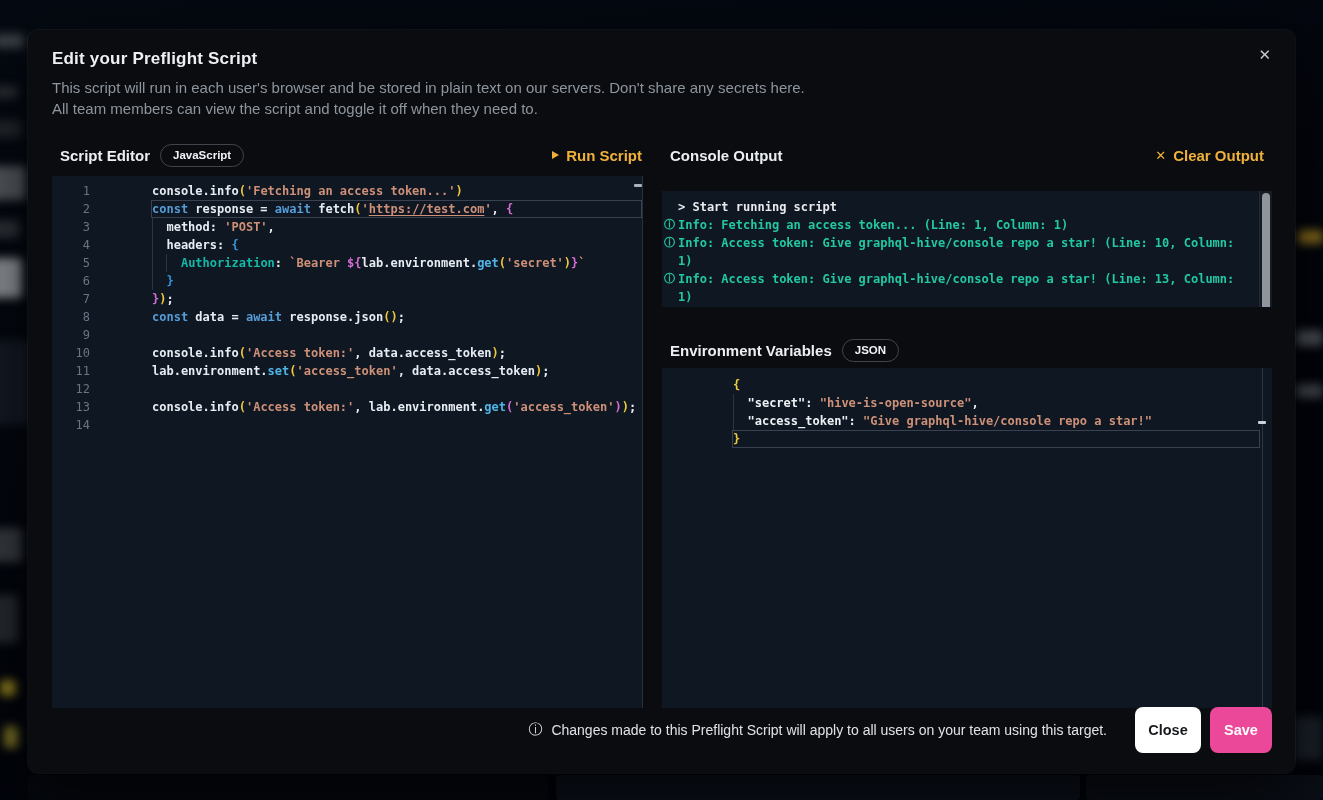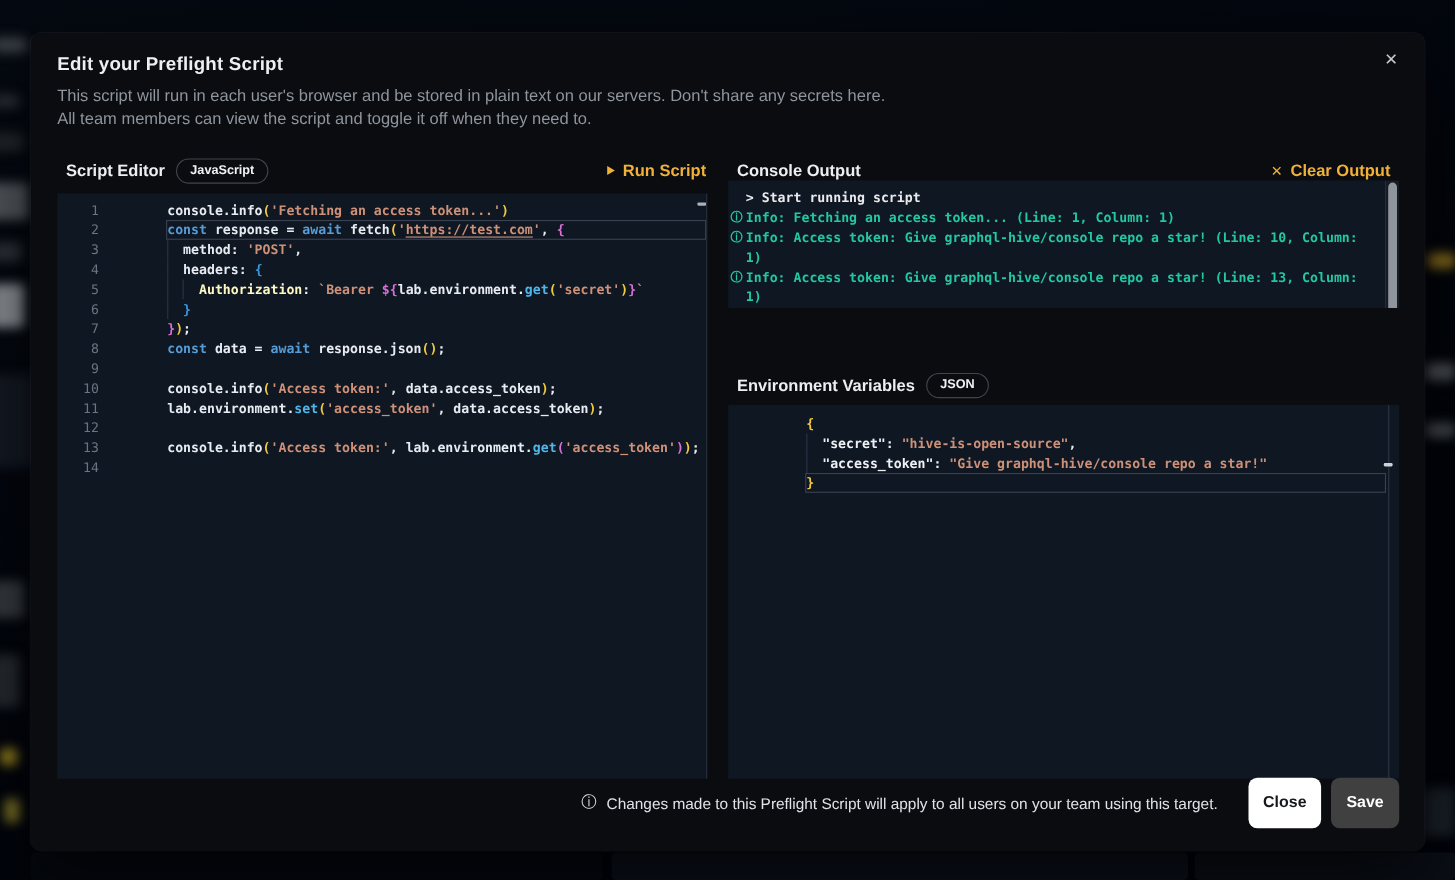--- a/index.html
+++ b/index.html
@@ -27,31 +27,31 @@
   .sec-title{font-size:15px;font-weight:700;color:#eceff2;margin-left:8px;white-space:nowrap;}
   .badge{margin-left:10px;border:1px solid #40454d;border-radius:999px;padding:4px 12px 5px;font-size:11.5px;font-weight:700;color:#f0f2f4;white-space:nowrap;}
   .spacer{flex:1;}
   .accent-btn{display:flex;align-items:center;gap:7px;color:#f0b13a;font-size:15px;font-weight:600;cursor:pointer;white-space:nowrap;}
   .accent-btn .play{width:0;height:0;border-left:7px solid #f0b13a;border-top:4.5px solid transparent;border-bottom:4.5px solid transparent;}
   .accent-btn .x-glyph{font-size:13px;font-weight:400;}
   .col-head.right .accent-btn{margin-right:8px;}
   
   .editor{position:absolute;background:#0f1723;overflow:hidden;}
   #script-editor{left:24px;top:146px;width:590px;height:532px;border-right:1px solid rgba(130,140,160,.22);}
-  #console-panel{left:634px;top:134px;width:610px;height:116px;}
+  #console-panel{left:634px;top:161px;width:610px;height:116px;}
   #env-editor{left:634px;top:338px;width:610px;height:340px;}
   .mono{font-family:"DejaVu Sans Mono",monospace;font-size:12px;line-height:18px;font-weight:600;}
   .gutter{position:absolute;left:0;top:6px;width:38px;text-align:right;color:#6a7484;font-weight:400;}
   .gutter .ln{height:18px;}
   .lines{position:absolute;top:6px;left:51px;right:0;margin-left:48px;}
   #env-editor .lines{top:8px;left:22px;right:12px;}
   .cl{position:relative;height:18px;white-space:pre;padding-left:1px;color:#e7ecf2;}
   .cl.cur{outline:1px solid #3a4150;outline-offset:-1px;}
   .ig{position:absolute;top:0;bottom:0;width:1px;background:#2b3446;}
-  .tk-t{color:#e7ecf2}.tk-k{color:#569cd6}.tk-m{color:#4fb6e8}.tk-p{color:#fef9c3}
+  .tk-t{color:#e7ecf2}.tk-k{color:#569cd6}.tk-m{color:#4fb6e8}.tk-p{color:#14b8a6}
   .tk-s{color:#ce9178}.tk-l{color:#ce9178;text-decoration:underline;text-underline-offset:2px}
   .tk-b1{color:#f0c93c}.tk-b2{color:#d670d6}.tk-b3{color:#3a96dd}
   .tk-key{color:#eef1f4;font-weight:700}
   .ruler-mark{position:absolute;width:8px;height:3px;border-radius:1px;background:#aab1b9;}
   #script-editor .ruler-mark{top:8px;right:0;}
   #env-editor .ruler-mark{top:53px;right:6px;background:#cdd2d8;}
   .edge-line{position:absolute;top:0;bottom:0;right:9px;width:1px;background:rgba(130,140,160,.28);}
   
   .con-area{position:absolute;left:0;right:12px;top:0;bottom:0;padding-top:7px;overflow:hidden;}
   .con-line{position:relative;padding:0 8px 0 16px;color:#e9eaec;white-space:pre-wrap;word-break:normal;}
@@ -59,21 +59,21 @@
   .con-icon{position:absolute;left:2px;top:1px;font-size:11px;line-height:16px;}
   .con-sep{margin:3px 11px 0 16px;height:2px;background:repeating-linear-gradient(90deg,#e8e8e8 0 3px,transparent 3px 7px);}
   .con-scroll{position:absolute;right:0;top:0;bottom:0;width:12px;background:#171b22;border-left:1px solid #262b33;}
   .con-thumb{position:absolute;left:2px;right:2px;top:2px;height:136px;background:#8f959c;border-radius:4px;}
   
   .footer{position:absolute;right:23px;top:682px;height:36px;display:flex;align-items:center;}
   .note{display:flex;align-items:center;gap:9px;color:#dfe2e6;font-size:14px;margin-right:28px;white-space:nowrap;}
   .note-icon{font-size:14px;color:#dfe2e6;}
   .btn{height:46px;border-radius:8px;display:flex;align-items:center;justify-content:center;font-size:14.5px;font-weight:600;cursor:pointer;}
   .btn.close{width:66px;background:#ffffff;color:#17191d;margin-right:9px;}
-  .btn.save{width:62px;background:#404040;color:#ffffff;}
+  .btn.save{width:62px;background:#ec4899;color:#ffffff;}
 </style>
 </head>
 <body>
 
 <div class="backdrop">
   <div class="blob" style="left:-6px;top:34px;width:30px;height:14px;background:#3c4147"></div>
   <div class="blob" style="left:-6px;top:86px;width:24px;height:12px;background:#2b3036"></div>
   <div class="blob" style="left:-8px;top:120px;width:30px;height:18px;background:#22262b"></div>
   <div class="blob" style="left:-10px;top:166px;width:36px;height:34px;background:#53585e"></div>
   <div class="blob" style="left:-8px;top:220px;width:28px;height:18px;background:#2c3137"></div>

